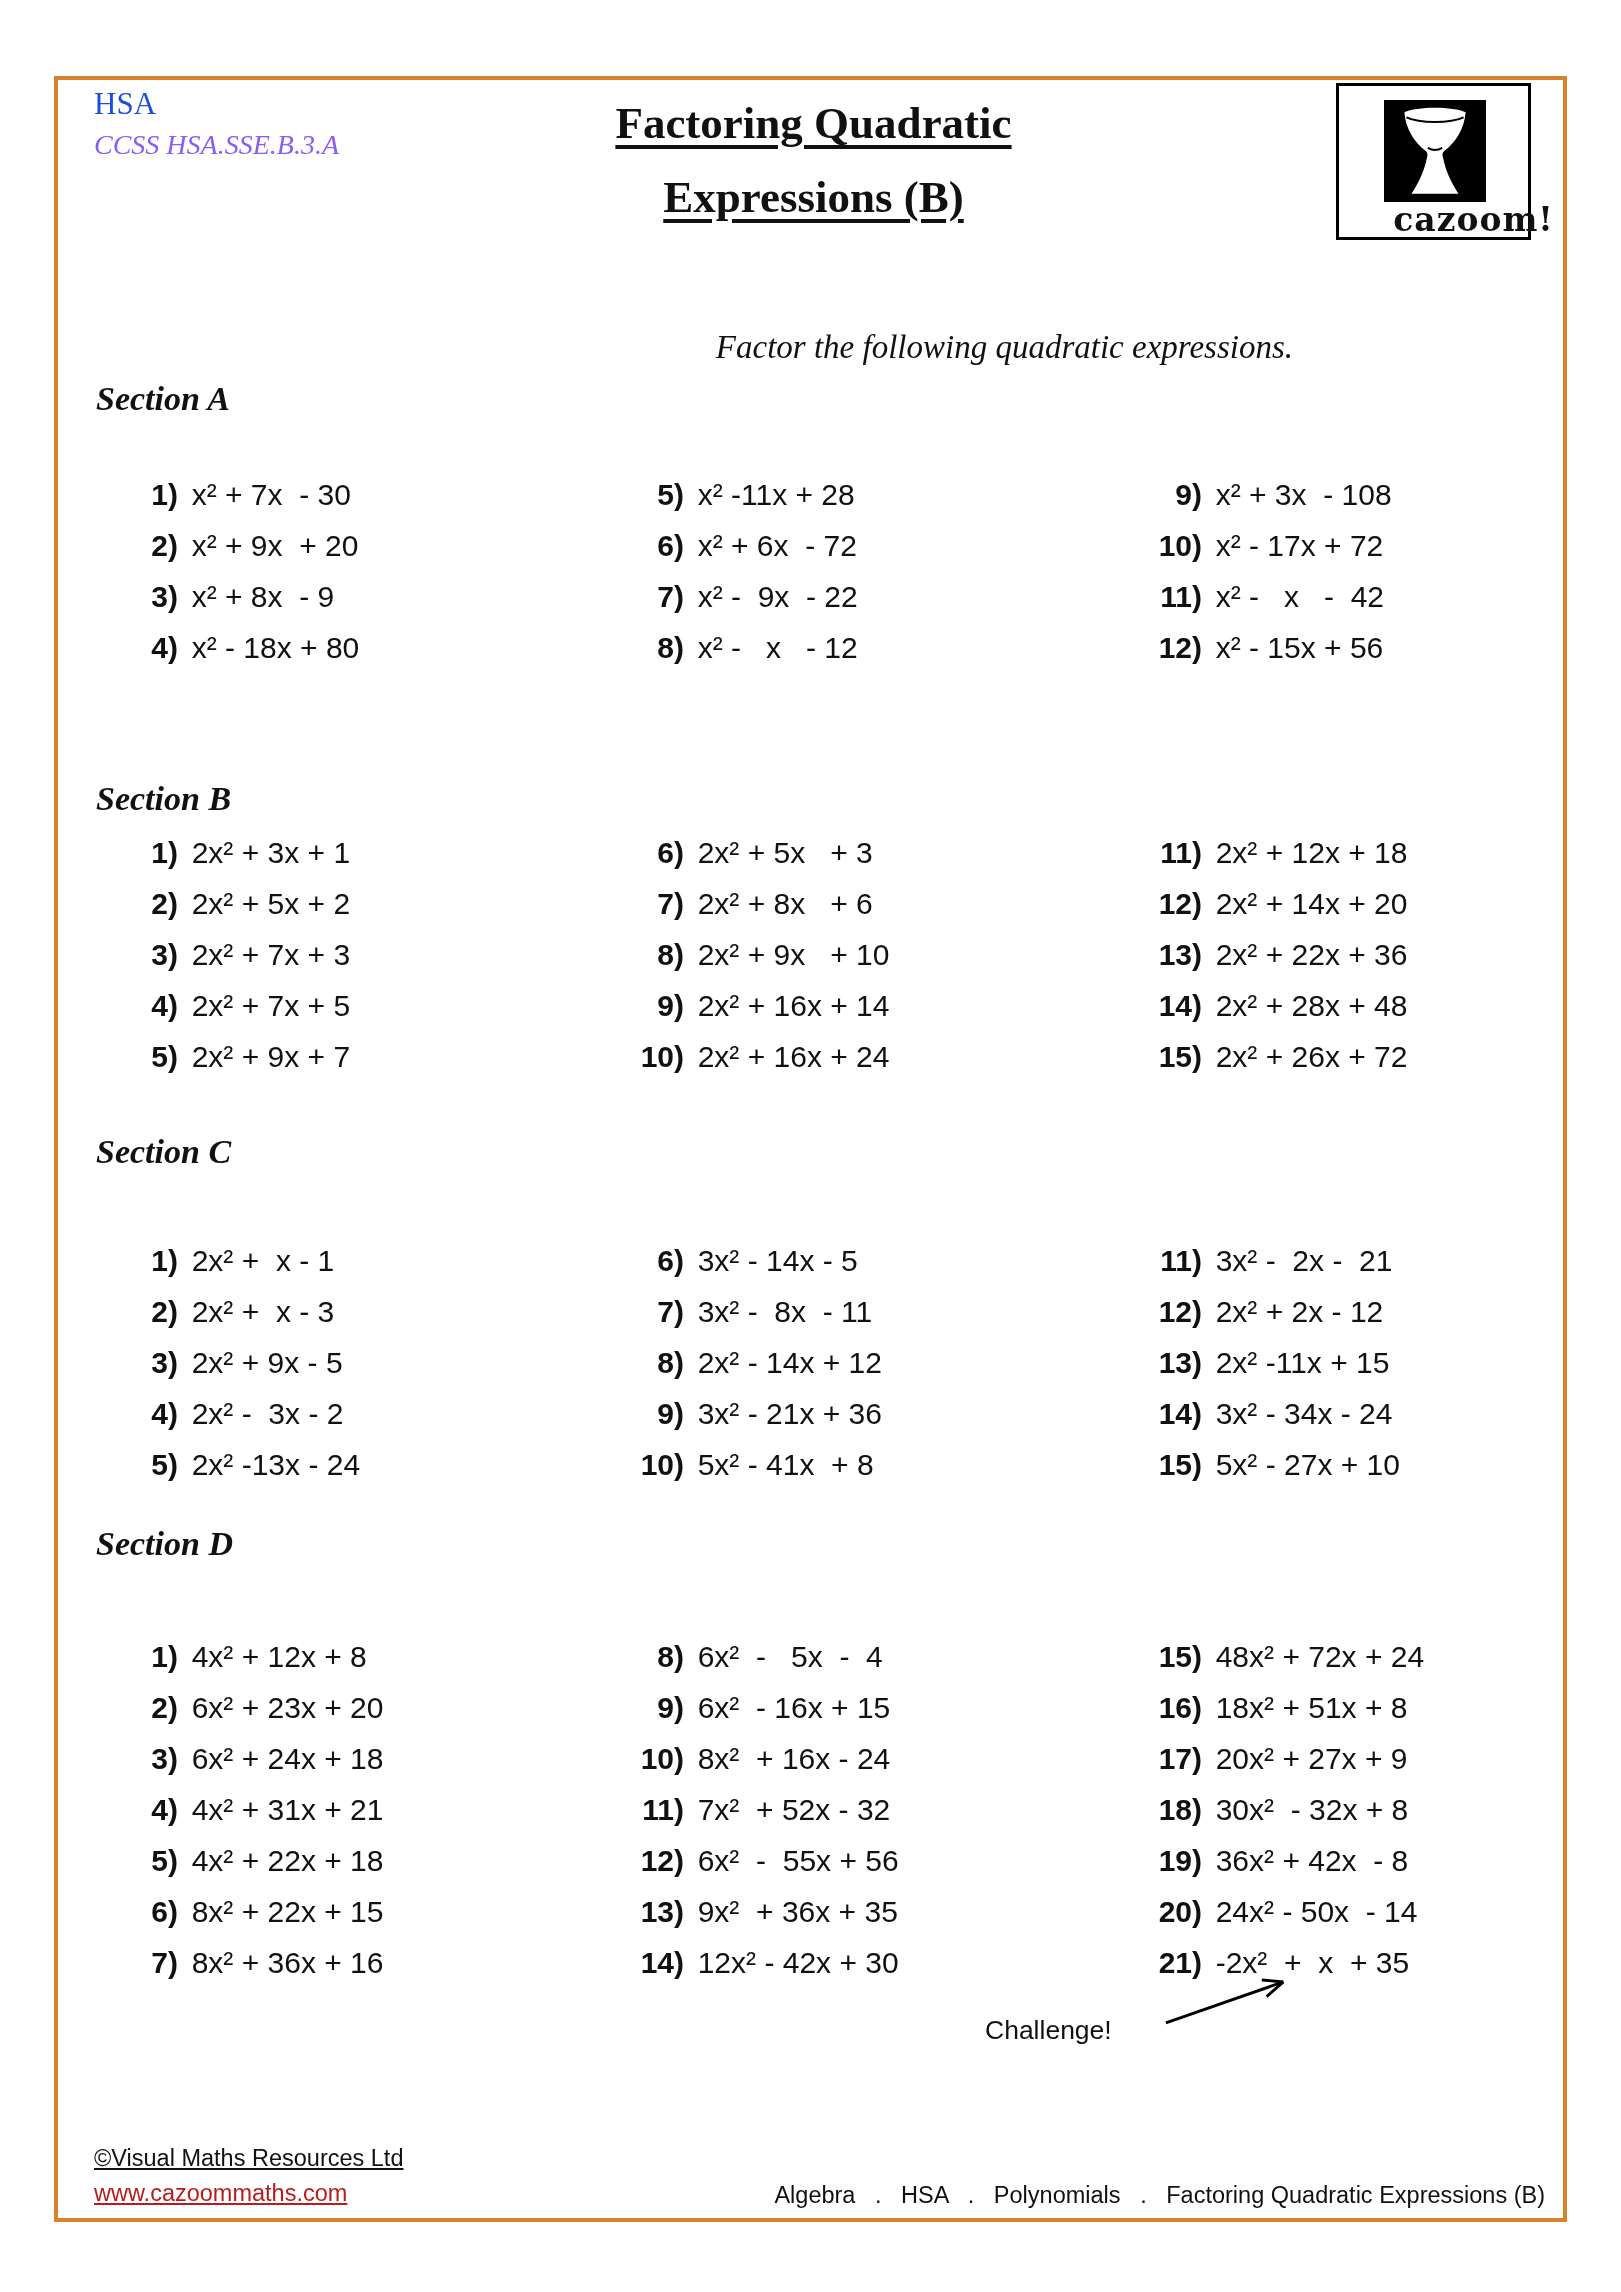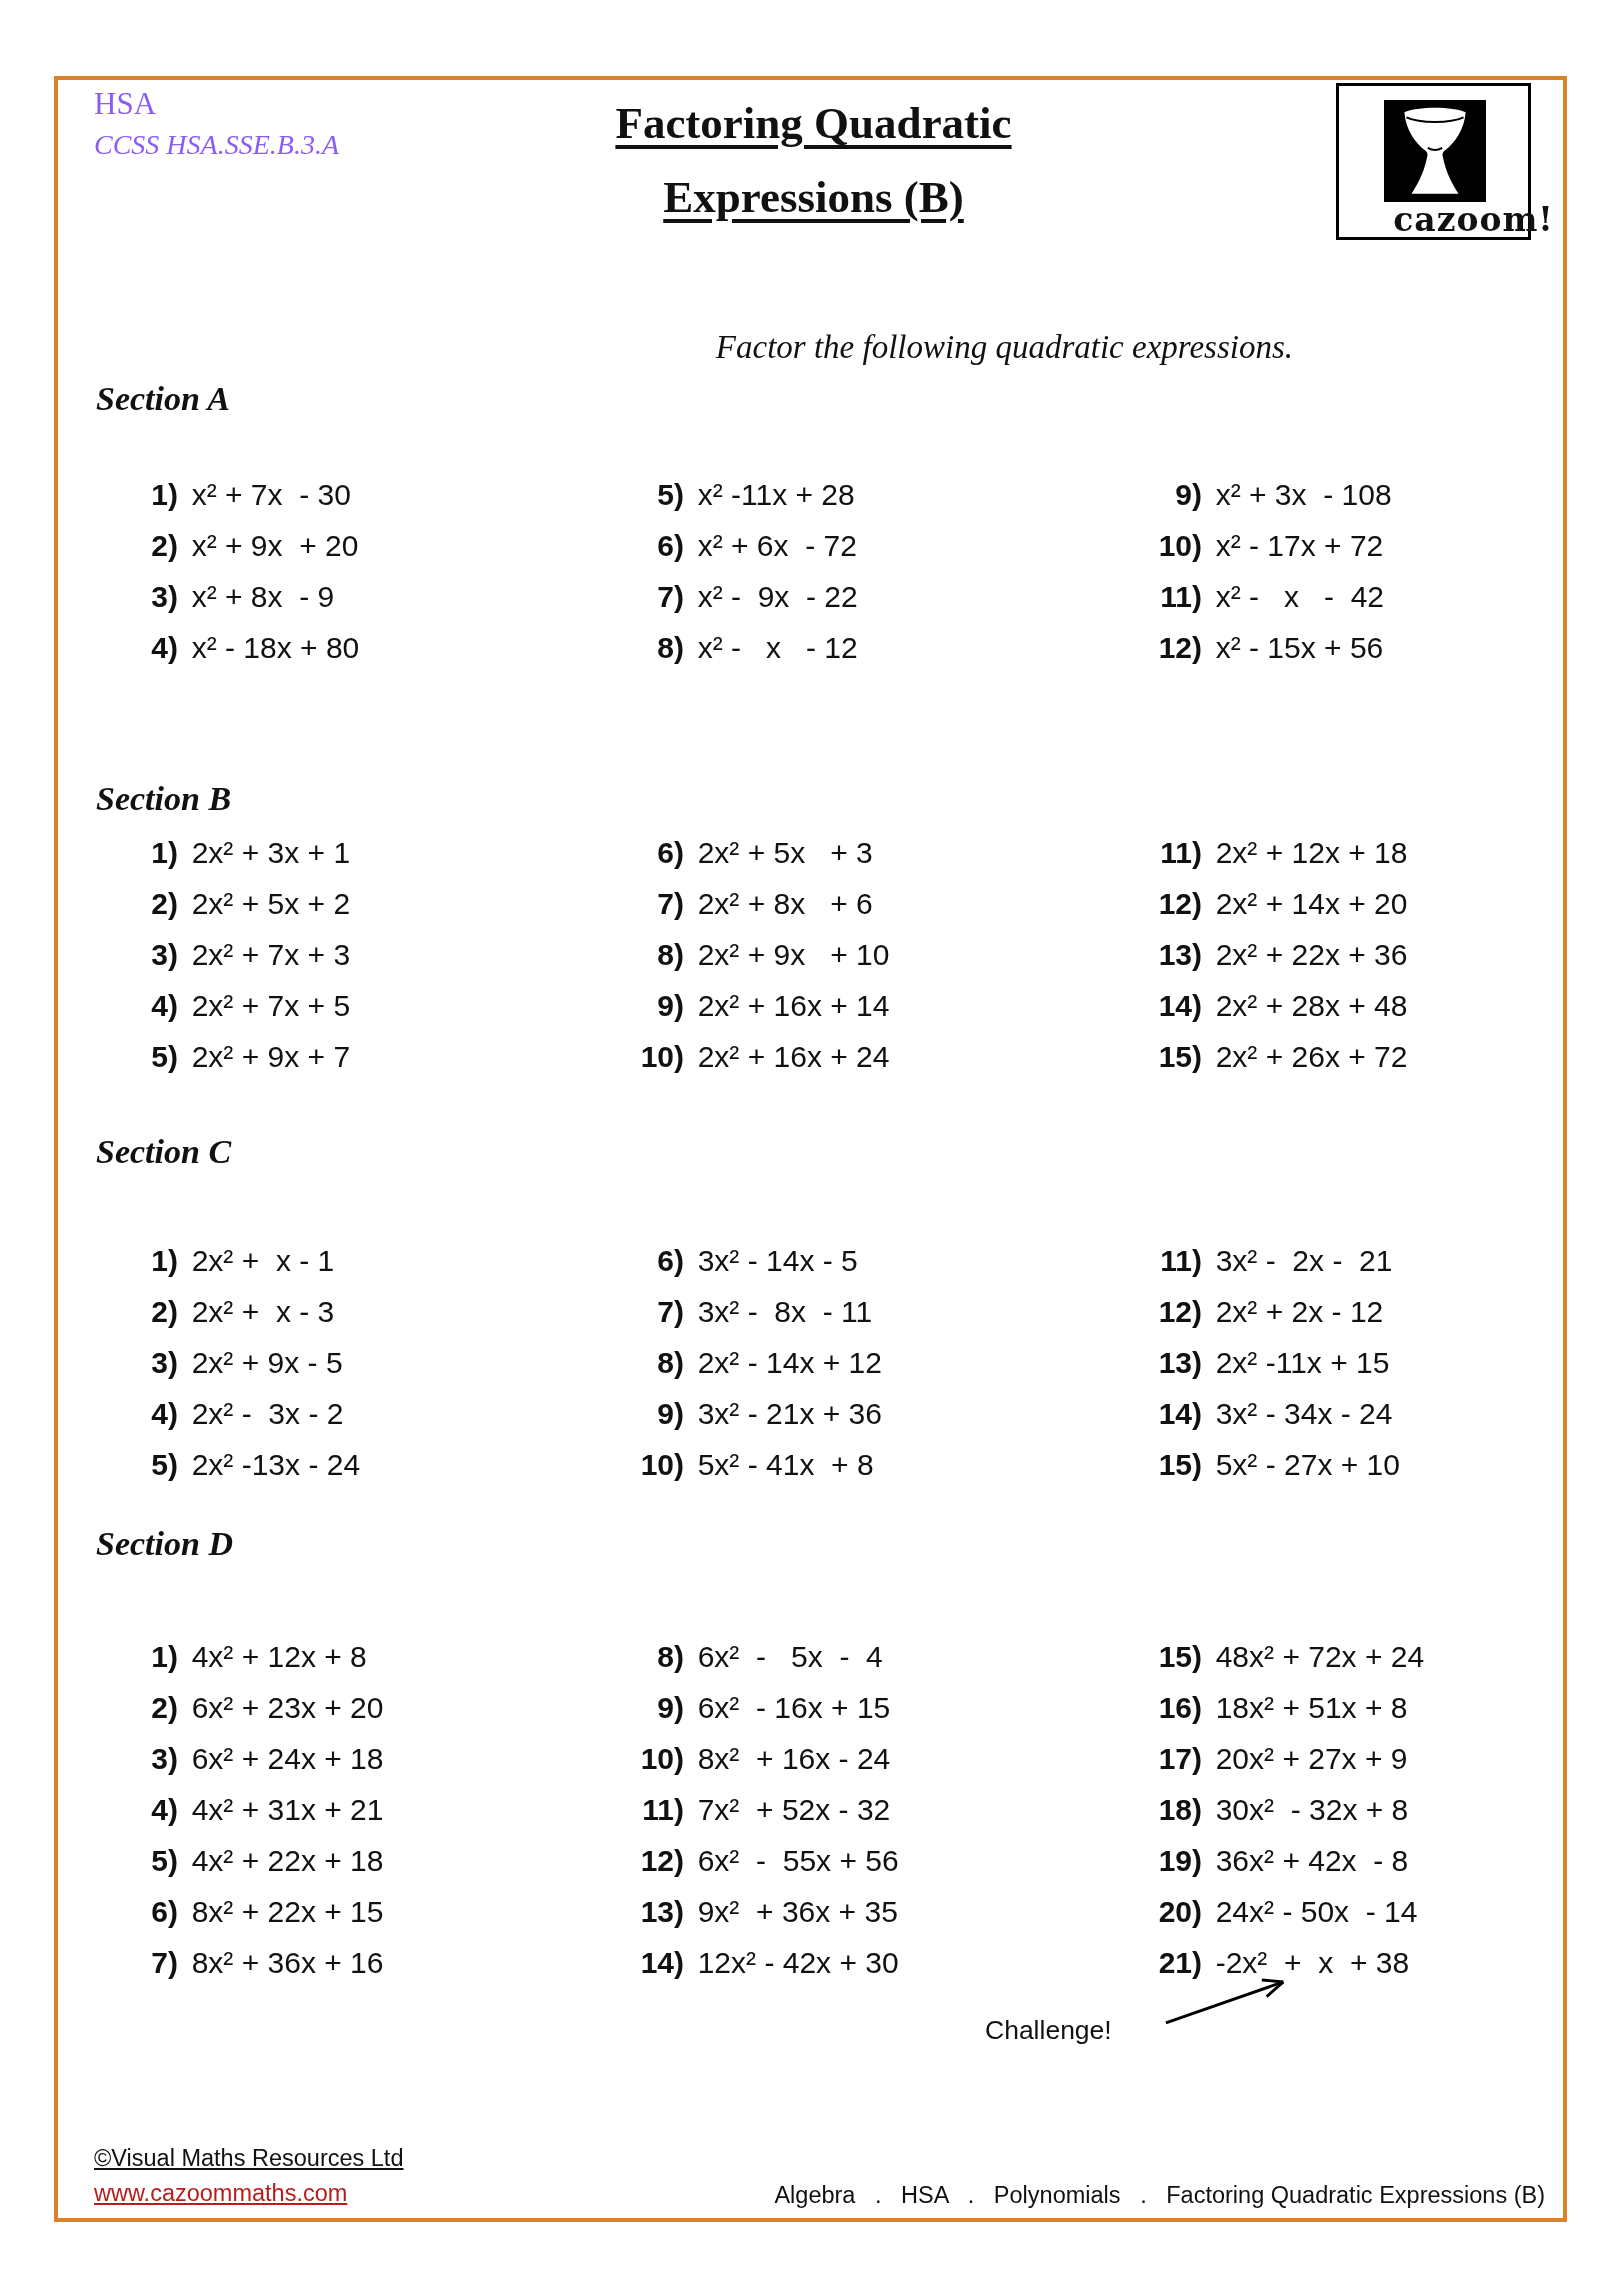--- a/index.html
+++ b/index.html
@@ -1,21 +1,21 @@
 <!DOCTYPE html>
 <html><head>
 <meta charset="utf-8">
 <style>
   html,body{margin:0;padding:0;background:#ffffff;}
   .page{position:relative;width:1621px;height:2293px;background:#ffffff;color:#111;
         font-family:"Liberation Sans",sans-serif;overflow:hidden;}
   .border-frame{position:absolute;left:54px;top:76px;width:1505px;height:2138px;
         border:4.9px solid #D9822B;}
   .course{position:absolute;left:94px;top:86px;font-family:"Liberation Serif",serif;
-        font-size:31px;color:#8b5cf6;}
+        font-size:31px;color:#1d4ed8;}
   .standard{position:absolute;left:94px;top:129px;font-family:"Liberation Serif",serif;
         font-style:italic;font-size:28px;color:#8b5cf6;}
   .title{position:absolute;left:245px;top:86px;width:1137px;text-align:center;
         font-family:"Liberation Serif",serif;font-weight:bold;font-size:45px;line-height:74px;}
   .title span{text-decoration:underline;text-decoration-thickness:3.9px;text-underline-offset:6.9px;}
   .logo{position:absolute;left:1336px;top:83px;width:195px;height:157px;border:3.9px solid #000;
         background:#fff;box-sizing:border-box;text-align:center;}
   .logo-img{position:absolute;left:45px;top:13.7px;width:102px;height:102px;background:#000;}
   .logo-text{position:absolute;left:0;top:114px;width:100%;font-family:"DejaVu Serif",serif;
         font-weight:bold;font-size:33px;letter-spacing:1px;margin-left:40px;}
@@ -398,21 +398,21 @@
         <span class="qexp">36x² + 42x  - 8</span>
       </div>
 
       <div class="qrow">
         <span class="qnum">20)</span>
         <span class="qexp">24x² - 50x  - 14</span>
       </div>
 
       <div class="qrow">
         <span class="qnum">21)</span>
-        <span class="qexp">-2x²  +  x  + 38</span>
+        <span class="qexp">-2x²  +  x  + 35</span>
       </div>
     </div>
 
   <div class="challenge">Challenge!</div>
   <svg class="challenge-arrow" width="137" height="63" viewBox="0 0 140 64">
     <path d="M5 56 L125 14" stroke="#000" stroke-width="3" fill="none"></path>
     <path d="M125 14 L108 29 M125 14 L103 12" stroke="#000" stroke-width="3" fill="none"></path>
   </svg>
 
   <div class="footer-copy">©Visual Maths Resources Ltd</div>

